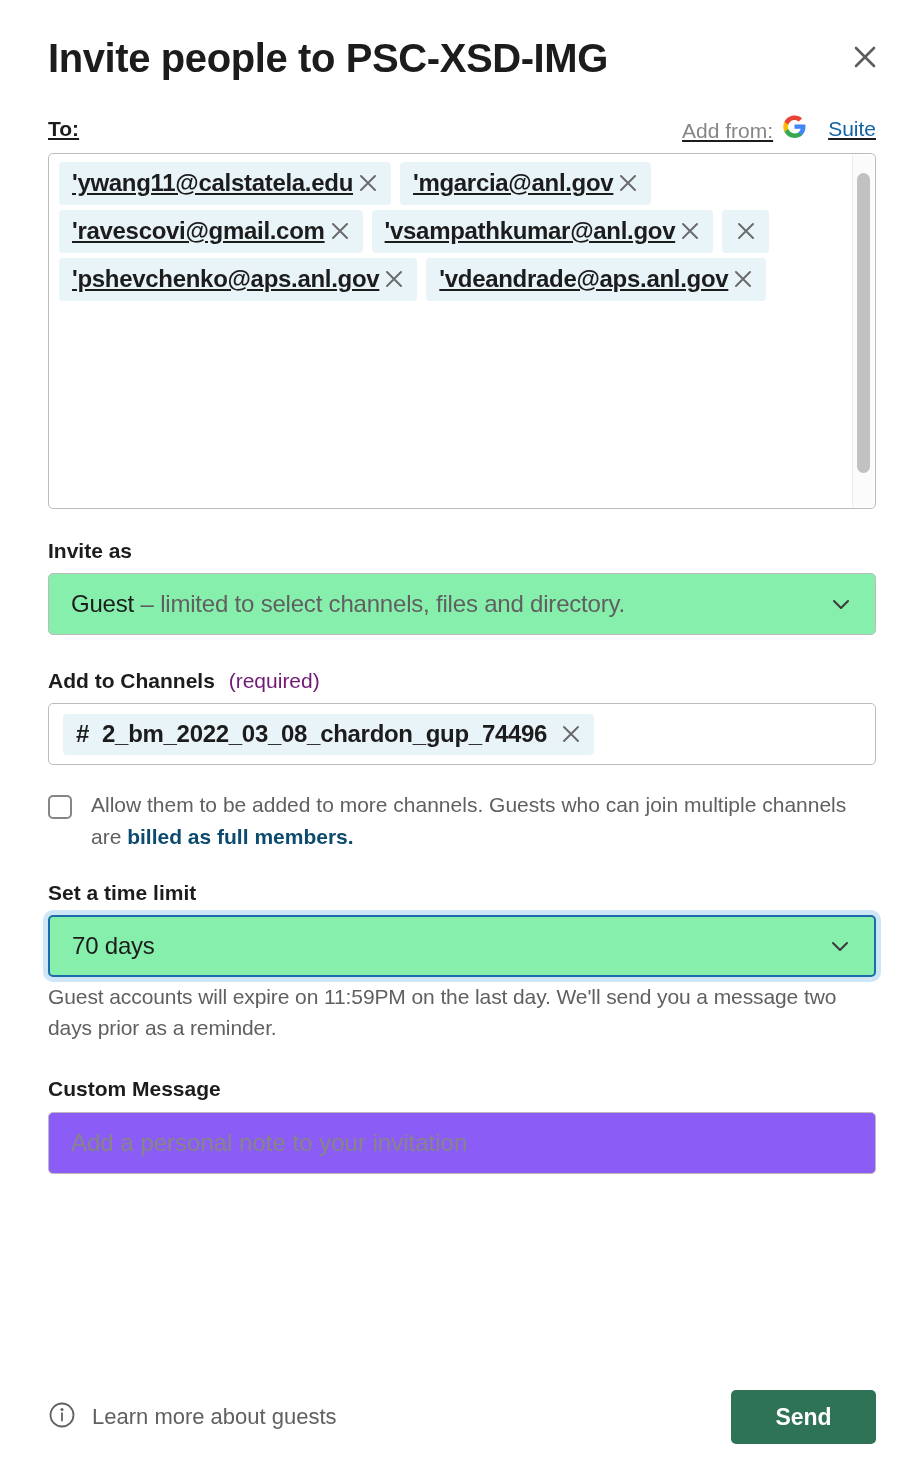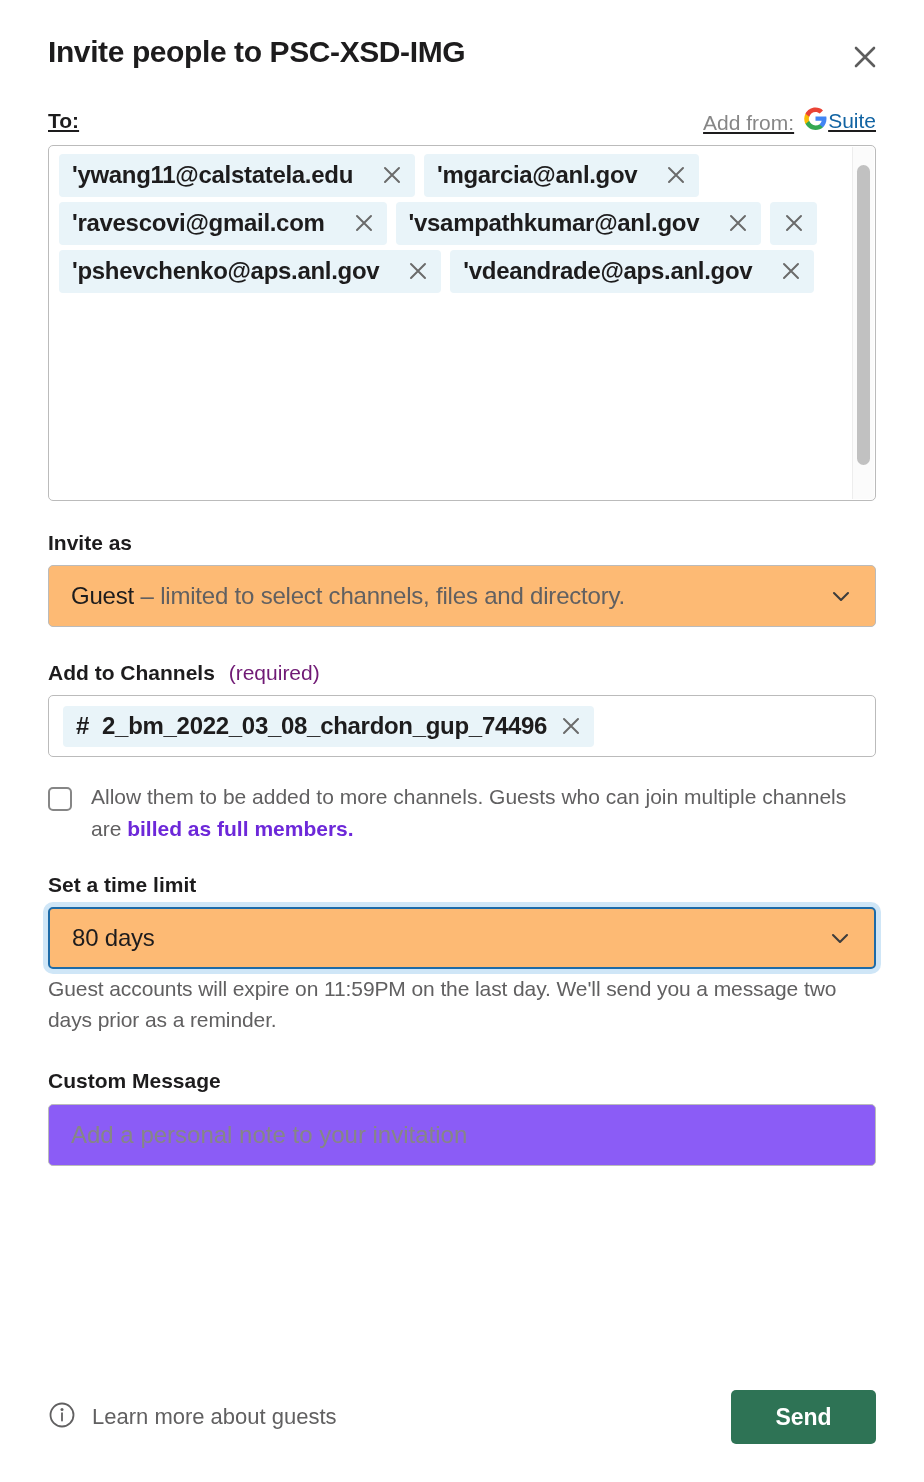--- a/index.html
+++ b/index.html
@@ -25,21 +25,21 @@
   }
 
   
   .modal-header {
     display: flex;
     align-items: flex-start;
     justify-content: space-between;
     padding-top: 34px;
   }
   .modal-title {
-    font-size: 30px;
+    font-size: 40px;
     font-weight: bold;
     letter-spacing: -0.4px;
     color: #1d1c1d;
     line-height: 1.2;
     margin: 0;
   }
   .close-btn {
     width: 34px;
     height: 34px;
     margin-top: 6px;
@@ -72,21 +72,21 @@
     align-items: flex-end;
     gap: 9px;
   }
   .add-from-label {
     font-size: 21px;
     color: #868686;
   }
   .gsuite-link {
     display: flex;
     align-items: center;
-    gap: 0;
+    gap: 21px;
     cursor: pointer;
   }
   .gsuite-text {
     font-size: 21px;
     color: #1264a3;
   }
 
   
   .recipients-box {
     position: relative;
@@ -100,30 +100,31 @@
   }
   .chips {
     display: flex;
     flex-wrap: wrap;
     align-content: flex-start;
     gap: 5px 9px;
   }
   .chip {
     display: inline-flex;
     align-items: center;
-    gap: 28px;
+    gap: 4px;
     background: #e9f4f9;
     border-radius: 4px;
     padding: 7px 12px 8px 13px;
     font-size: 24px;
     font-weight: bold;
     color: #1d1c1d;
     letter-spacing: -0.3px;
     white-space: nowrap;
     cursor: default;
+    text-decoration: underline;
   }
   .chip-x {
     flex: none;
     display: inline-flex;
     align-items: center;
     justify-content: center;
     cursor: pointer;
   }
 
   
@@ -161,21 +162,21 @@
 
   .select-box {
     position: relative;
     display: flex;
     align-items: center;
     width: 100%;
     height: 62px;
     margin-top: 10px;
     border: 1px solid #bbbbbb;
     border-radius: 5px;
-    background: #fdba74;
+    background: #86efac;
     padding: 0 22px;
     cursor: pointer;
   }
   .select-box.focused {
     border: 2px solid #1d6ba8;
     box-shadow: 0 0 0 5px #cfe6f7;
   }
   .select-text {
     font-size: 24px;
     color: #1d1c1d;
@@ -240,21 +241,21 @@
     border-radius: 5px;
     background: #ffffff;
     cursor: pointer;
   }
   .checkbox-text {
     font-size: 21px;
     line-height: 1.52;
     color: #616061;
     max-width: 760px;
   }
-  .checkbox-text b { color: #6d28d9; font-weight: bold; }
+  .checkbox-text b { color: #0c4a6e; font-weight: bold; }
 
   
   .helper-text {
     margin-top: 4px;
     font-size: 21px;
     line-height: 1.48;
     color: #616061;
     letter-spacing: -0.1px;
   }
 
@@ -442,21 +443,21 @@
       <div class="checkbox"></div>
       <div class="checkbox-text">
         <span>Allow them to be added to more channels. Guests who can join multiple channels are </span><b>billed as full members.</b>
       </div>
     </div>
   </div>
 
   <div class="mt-timelimit">
     <div class="section-label">Set a time limit</div>
     <div class="select-box focused">
-      <span class="select-text">80 days</span>
+      <span class="select-text">70 days</span>
       <span class="chevron">
         <svg width="24" height="24" viewBox="0 0 24 24">
             <path d="M5 9 L12 16 L19 9" fill="none" stroke="#3d3d3d" stroke-width="2.1" stroke-linecap="round" stroke-linejoin="round"></path>
           </svg>
       </span>
     </div>
     <div class="helper-text">Guest accounts will expire on 11:59PM on the last day. We'll send you a message two days prior as a reminder.</div>
   </div>
 
   <div class="mt-custom">

